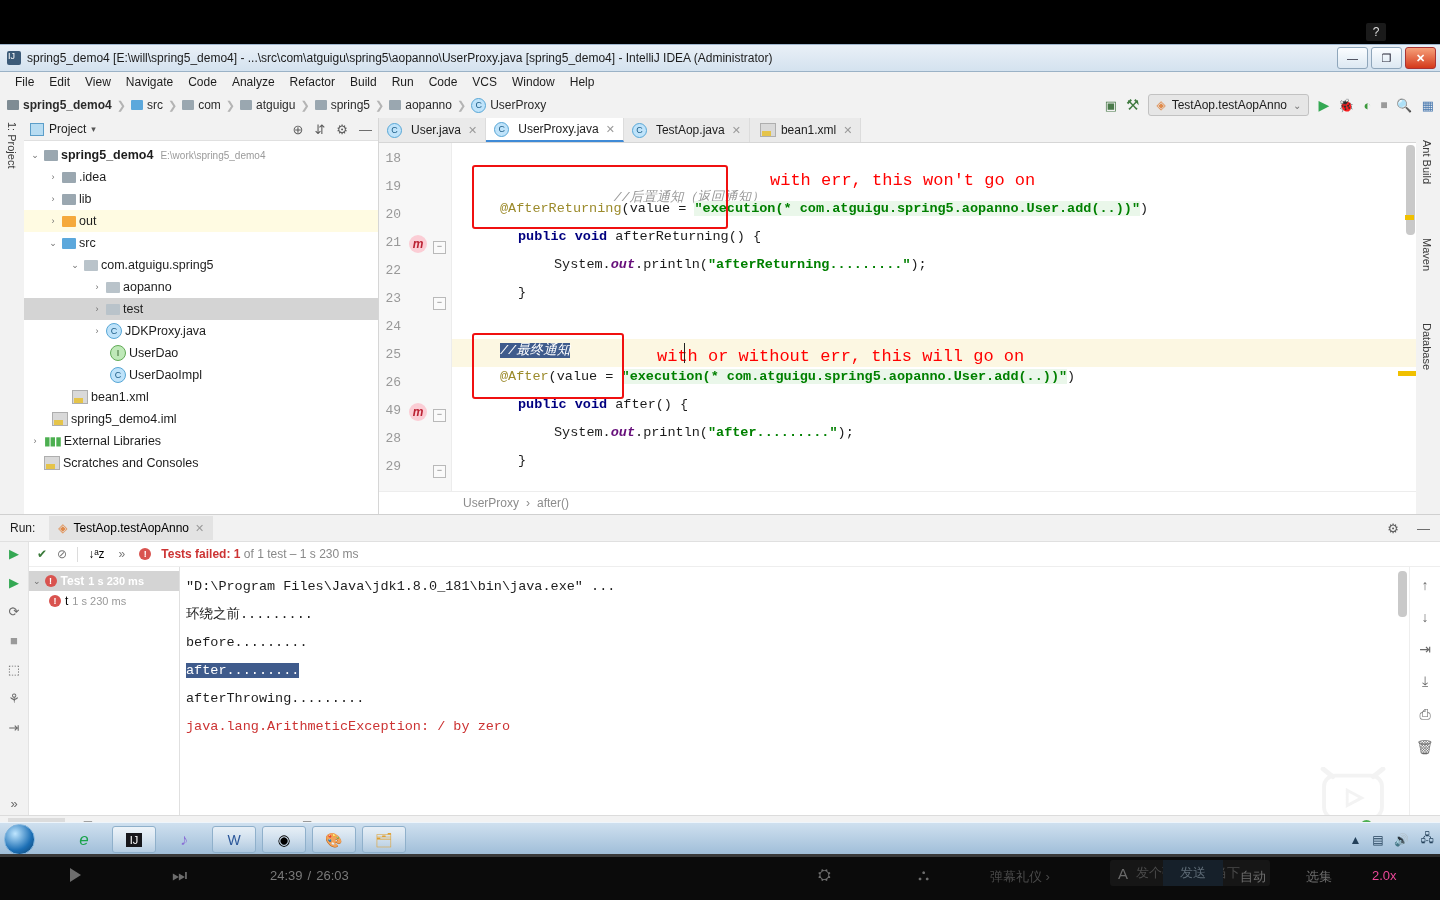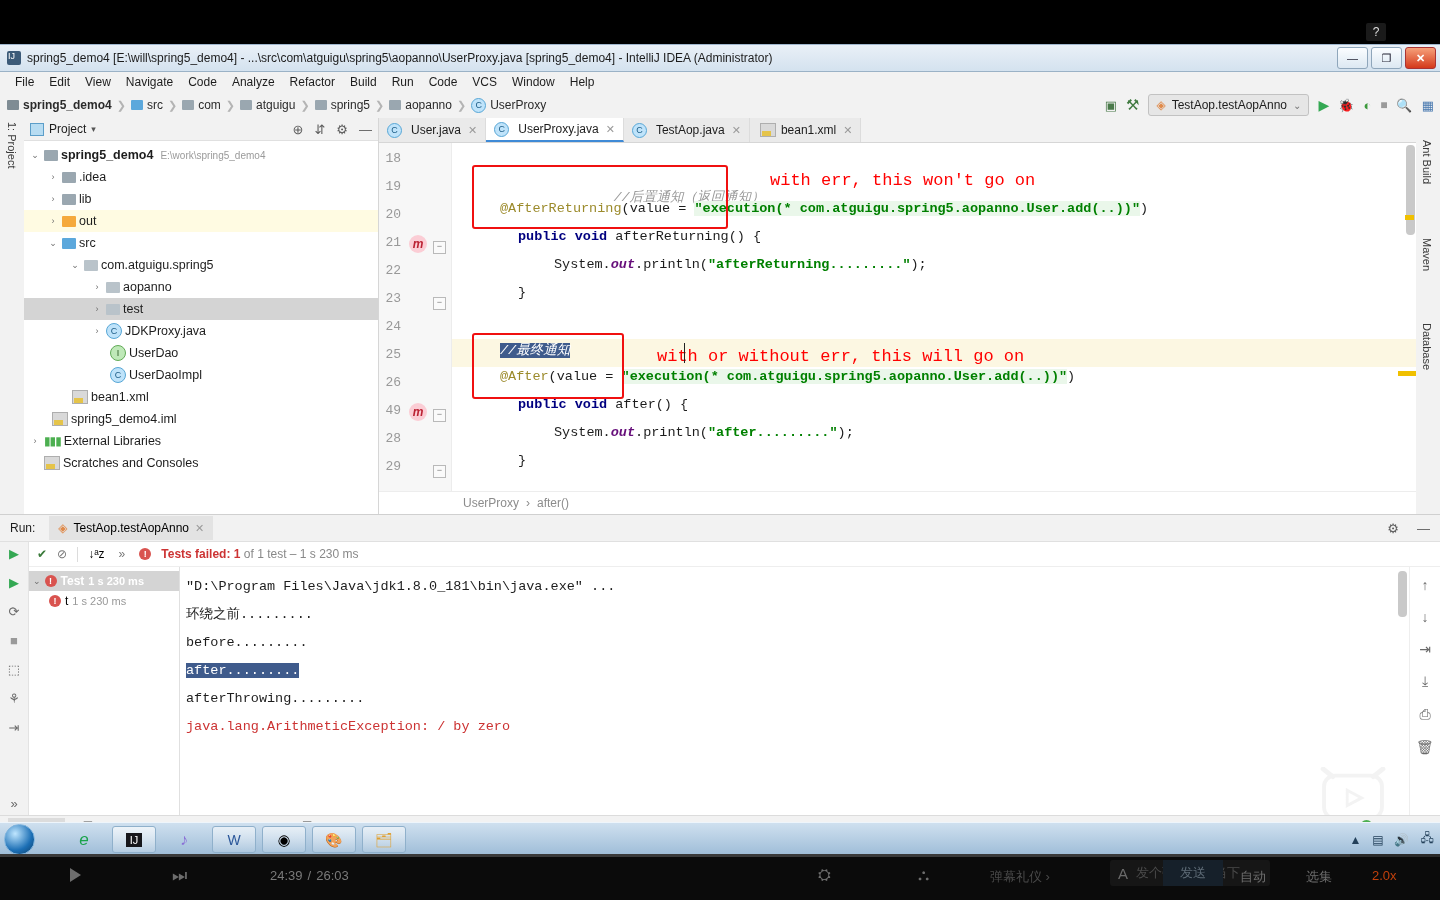--- a/index.html
+++ b/index.html
@@ -635,17 +635,17 @@
 
     <div class="dmbox">
       <span style="color:#6a6a6a;font-size:15px;margin:0 8px">A</span>
       <span style="color:#4a4a4a;font-size:13px">发个弹幕见证当下</span>
     </div>
     <div class="vctl" style="left:990px;top:14px;color:#4a4a4a;font-size:13px">弹幕礼仪 ›</div>
     <div class="sendbtn">发送</div>
 
     <div class="vctl" style="left:1240px;top:14px;color:#6d6d6d;font-size:13px">自动</div>
     <div class="vctl" style="left:1306px;top:14px;color:#6d6d6d;font-size:13px">选集</div>
-    <div class="vctl" style="left:1372px;top:14px;color:#c2410c;font-size:13px">2.0x</div>
+    <div class="vctl" style="left:1372px;top:14px;color:#ec4899;font-size:13px">2.0x</div>
 
   </div>
 
 </div>
 
 </body></html>

